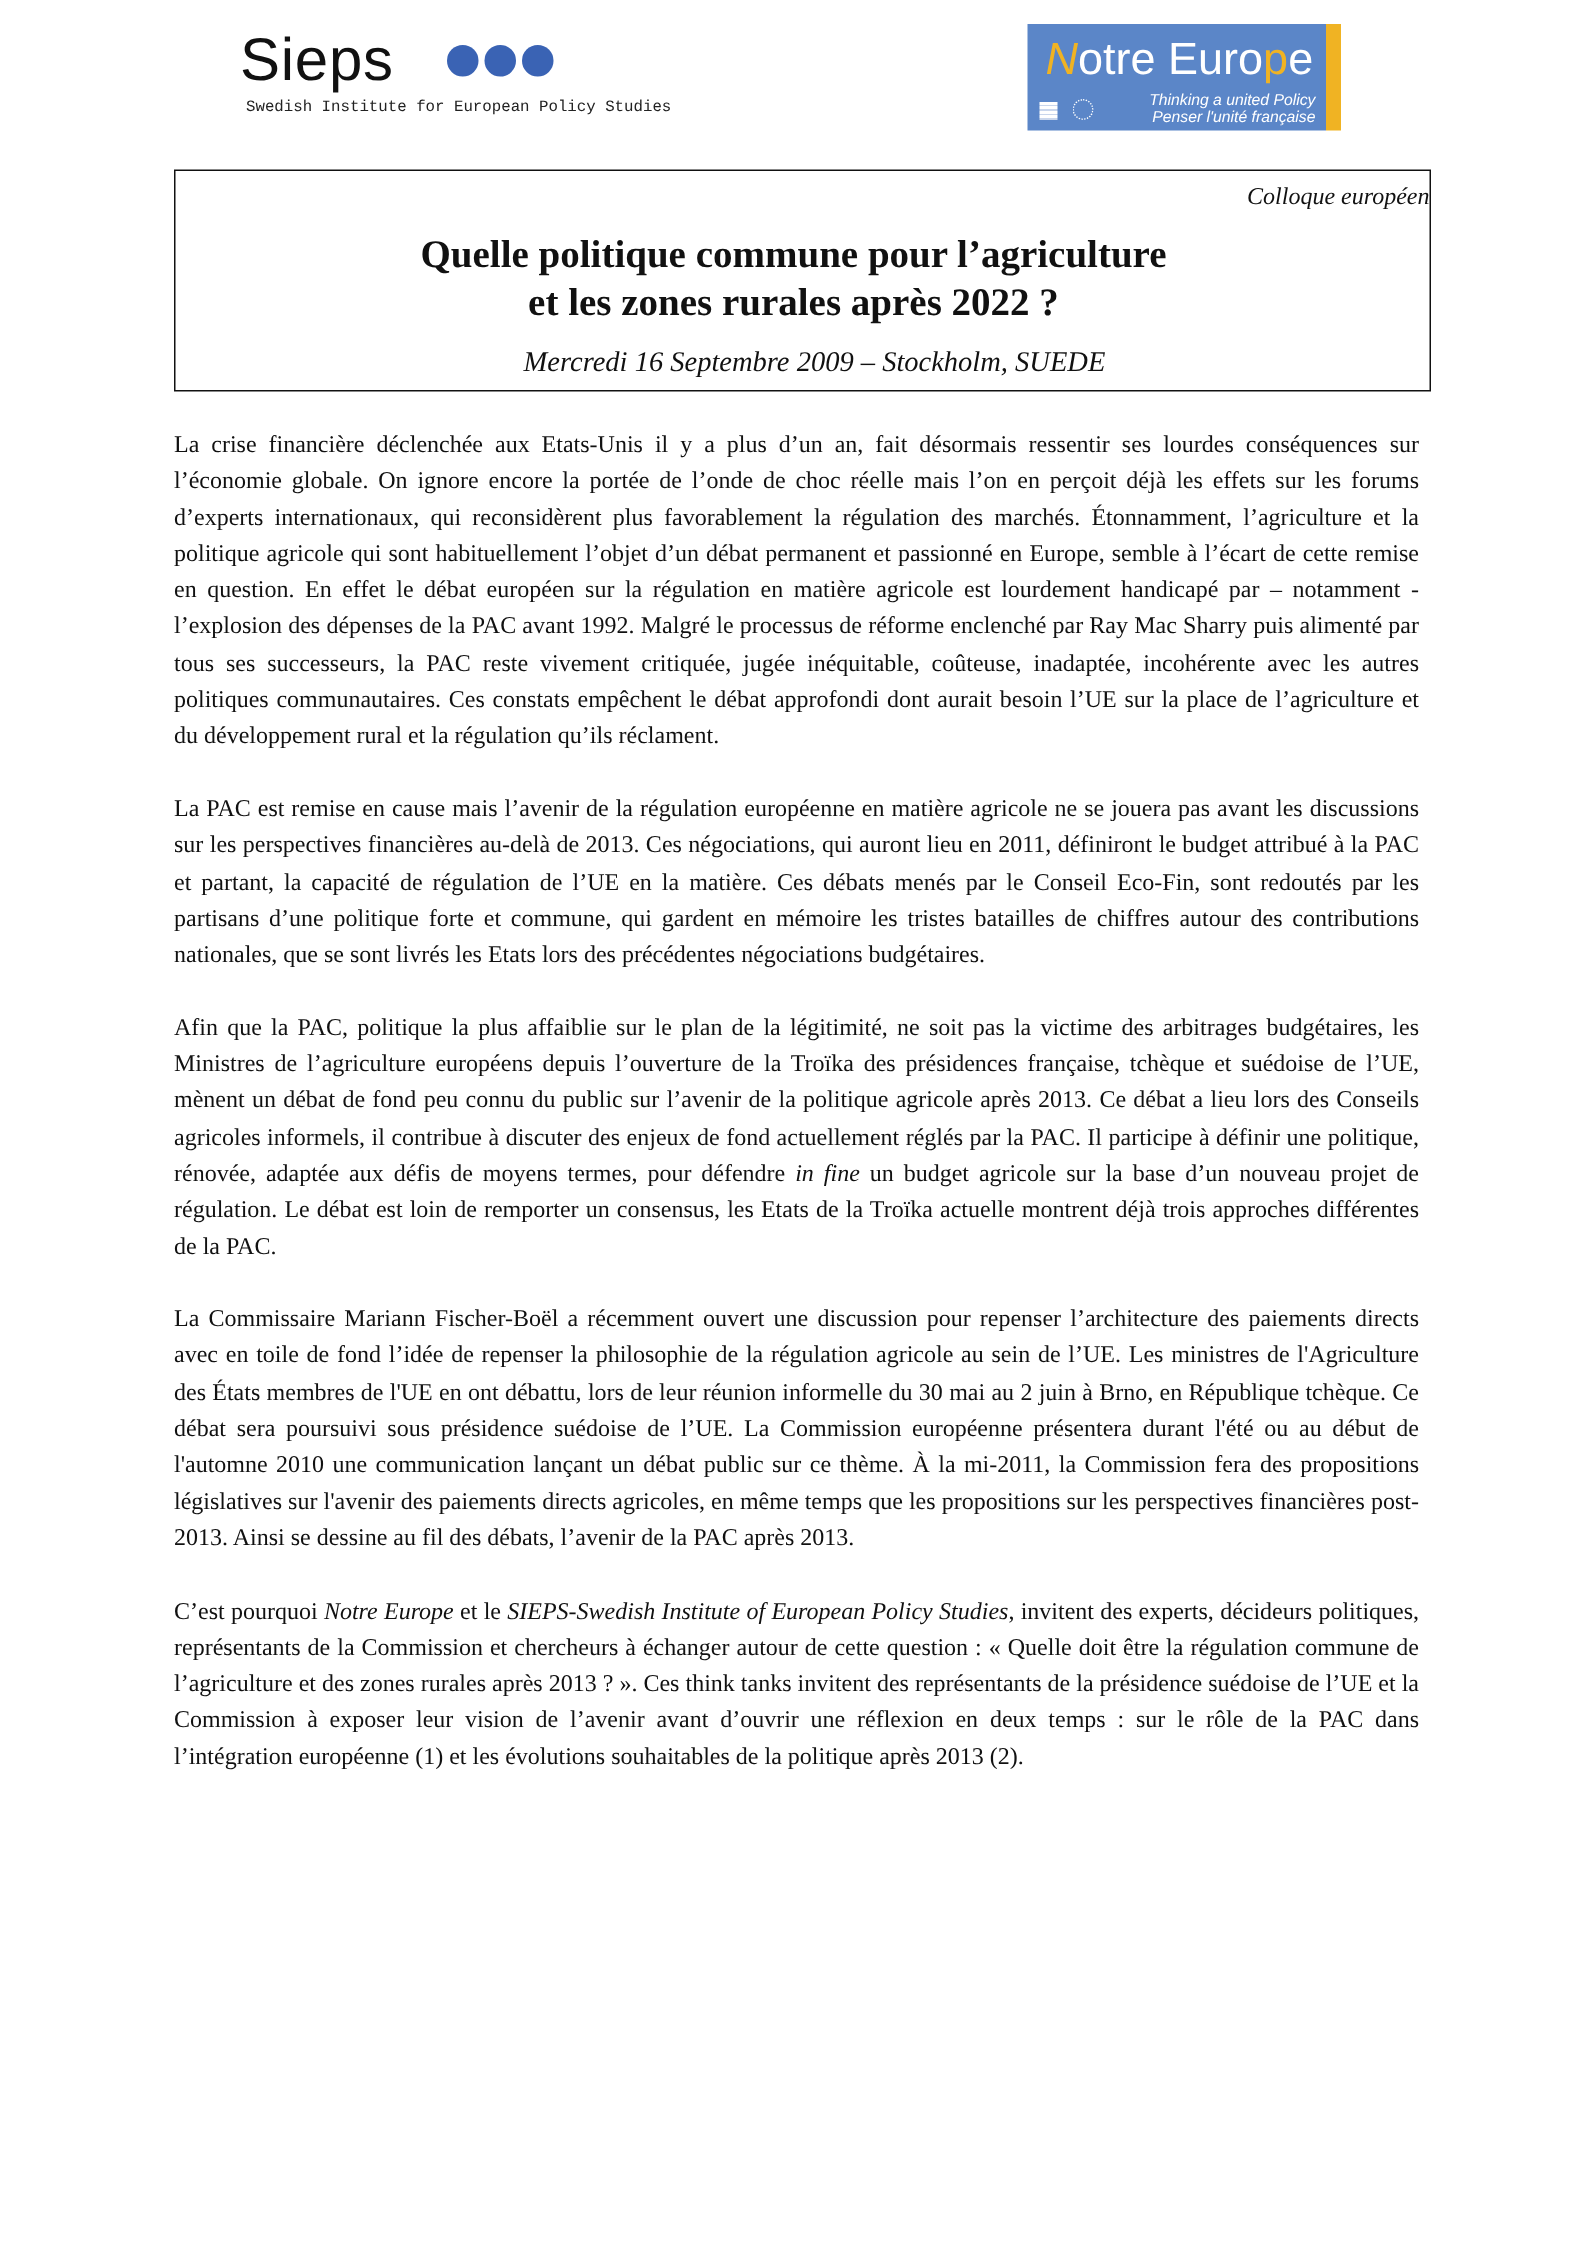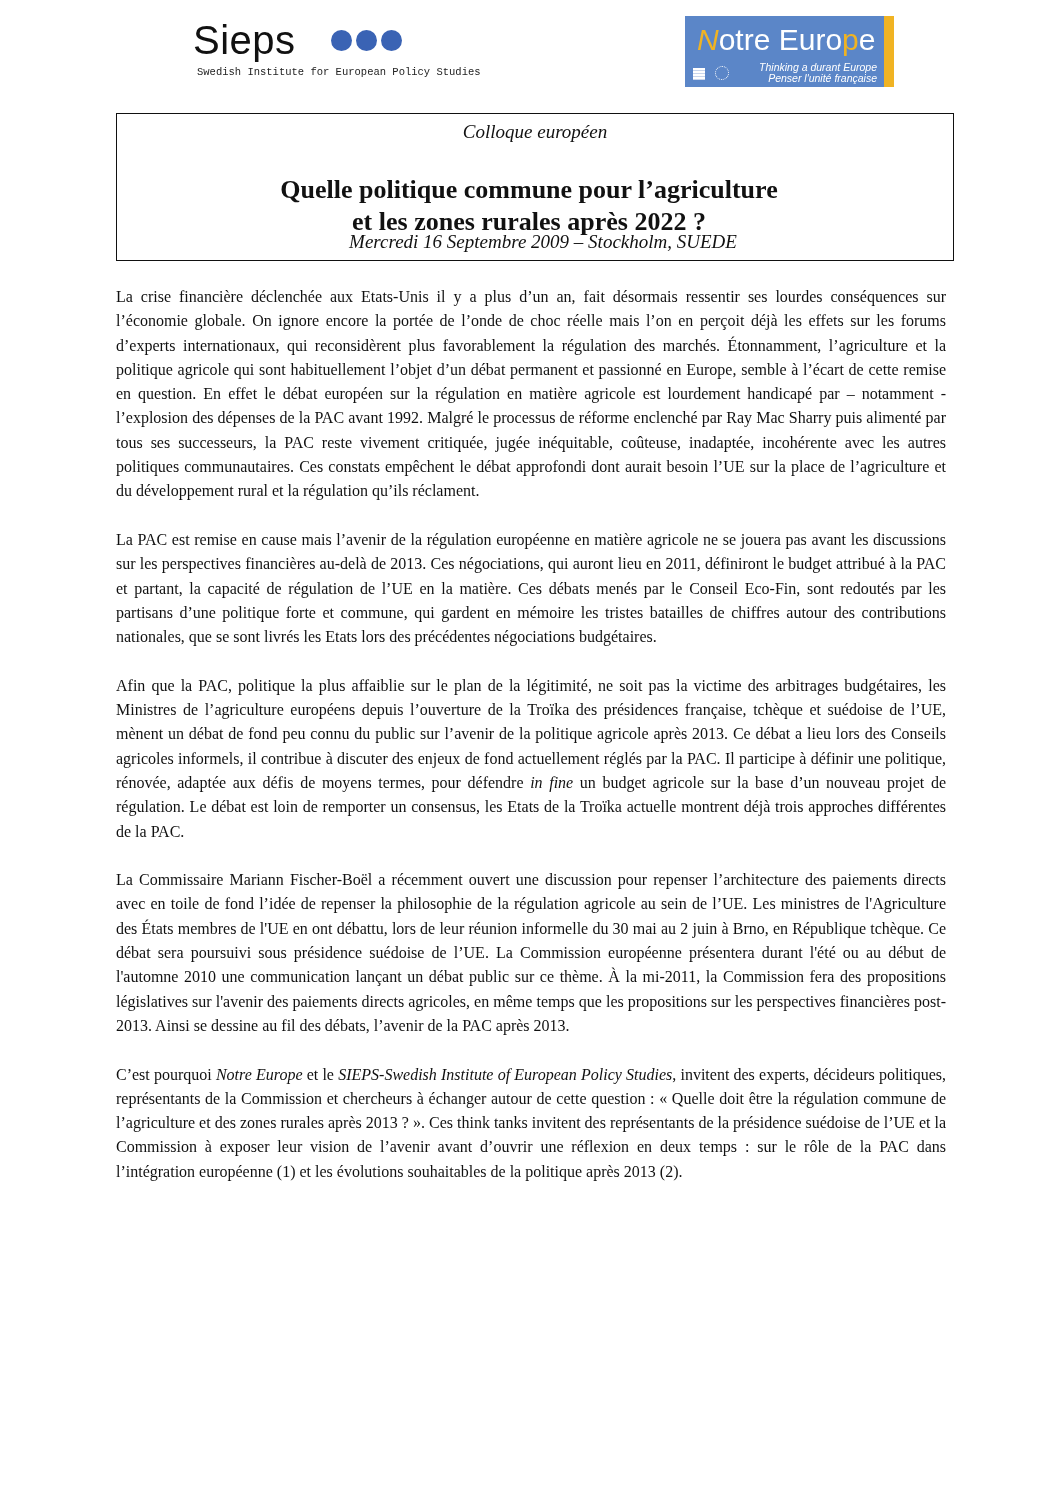--- a/index.html
+++ b/index.html
@@ -1,38 +1,38 @@
 <!DOCTYPE html>
 <html><head>
 <meta charset="utf-8">
 <style>
   html, body { margin: 0; padding: 0; background: #ffffff; }
   body { width: 1058px; height: 1497px; position: relative; overflow: hidden; font-family: "Liberation Serif", serif; color: #111; }
 
   
-  .sieps-logo { position: absolute; left: 160px; top: 18px; width: 220px; height: 60px; margin-left: 33px; }
+  .sieps-logo { position: absolute; left: 160px; top: 18px; width: 220px; height: 60px; }
   .sieps-word { position: absolute; left: 0; top: 0; font-family: "Liberation Sans", sans-serif; font-size: 40px; line-height: 44px; color: #111; letter-spacing: 0.5px; }
   .sieps-dots { position: absolute; left: 138px; top: 12px; display: flex; gap: 4px; }
   .sieps-dot { width: 21px; height: 21px; border-radius: 50%; }
   .sieps-sub { position: absolute; left: 4px; top: 48px; font-family: Liberation Mono, monospace; font-size: 10.5px; color: #222; white-space: nowrap; }
 
   
   .ne-logo { position: absolute; left: 685px; top: 16px; width: 209px; height: 71px; }
   .ne-box { position: absolute; left: 0; top: 0; width: 199px; height: 71px; }
   .ne-stripe { position: absolute; right: 0; top: 0; width: 10px; height: 71px; }
   .ne-title { position: absolute; left: 12px; top: 6px; font-family: "Liberation Sans", sans-serif; font-size: 30px; line-height: 36px; color: #ffffff; white-space: nowrap; }
   .ne-title .accent { font-style: italic; }
   .ne-tag { position: absolute; left: 58px; top: 46px; font-family: "Liberation Sans", sans-serif; font-style: italic; font-size: 10.5px; line-height: 11px; color: #ffffff; white-space: nowrap; text-align: right; width: 134px; }
   .ne-doc-icon { position: absolute; left: 8px; top: 52px; width: 12px; height: 12px; background: repeating-linear-gradient(#fff 0 2px, #c9d6ec 2px 3px); }
   .ne-stars-icon { position: absolute; left: 30px; top: 50px; width: 14px; height: 14px; border: 1.5px dotted #fff; border-radius: 50%; box-sizing: border-box; }
 
   
   .title-box { position: absolute; left: 116px; top: 113px; width: 838px; height: 148px; border: 1.5px solid #111; box-sizing: border-box; text-align: center; }
-  .kicker { position: absolute; left: 0; right: 0; top: 6px; font-style: italic; font-size: 19px; line-height: 24px; }
-  .main-title { position: absolute; left: 0; right: 12px; top: 40px; font-weight: bold; font-size: 26px; line-height: 32px; margin-top: 20px; }
+  .kicker { position: absolute; left: 0; right: 0; top: 6px; font-style: italic; font-size: 16px; line-height: 24px; text-align: right; }
+  .main-title { position: absolute; left: 0; right: 12px; top: 40px; font-weight: bold; font-size: 26px; line-height: 32px; }
   .event-line { position: absolute; left: 16px; right: 0; top: 116px; font-style: italic; font-size: 19px; line-height: 24px; }
 
   
   .body-text { position: absolute; left: 116px; top: 285px; width: 830px; font-size: 16px; line-height: 24.3px; text-align: justify; }
   .body-text p { margin: 0 0 24.3px 0; }
   .body-text em { }
 </style>
 </head>
 <body>
 
@@ -46,21 +46,21 @@
   <div class="sieps-sub">Swedish Institute for European Policy Studies</div>
 </div>
 
 <div class="ne-logo">
   <div class="ne-box" style="background: rgb(91, 134, 200);"></div>
   <div class="ne-stripe" style="background: rgb(240, 179, 35);"></div>
   <div class="ne-title"><span class="accent ne-accent" style="color: rgb(240, 179, 35);">N</span><span>otre Euro</span><span class="ne-accent" style="color: rgb(240, 179, 35);">p</span><span>e</span></div>
   <span class="ne-doc-icon"></span>
   <span class="ne-stars-icon"></span>
   <div class="ne-tag">
-    <div>Thinking a durant Europe</div>
+    <div>Thinking a united Policy</div>
     <div>Penser l'unité française</div>
   </div>
 </div>
 
 <div class="title-box">
   <div class="kicker">Colloque européen</div>
   <div class="main-title">
     <div>Quelle politique commune pour l’agriculture</div>
     <div>et les zones rurales après 2022 ?</div>
   </div>

